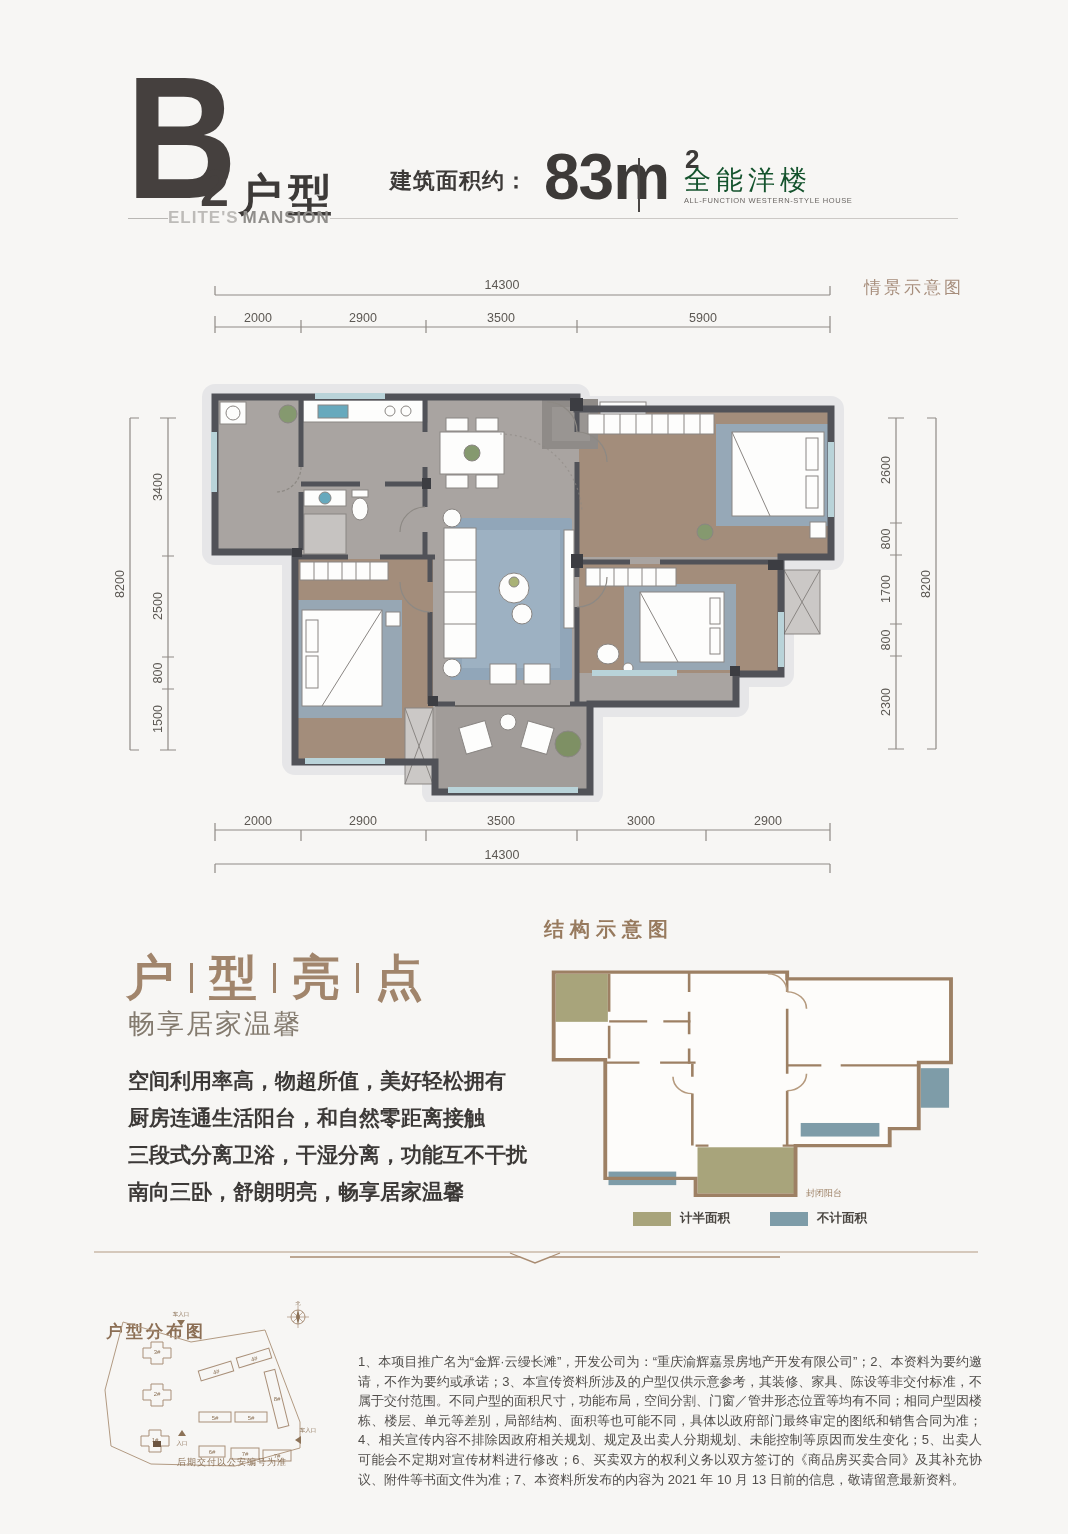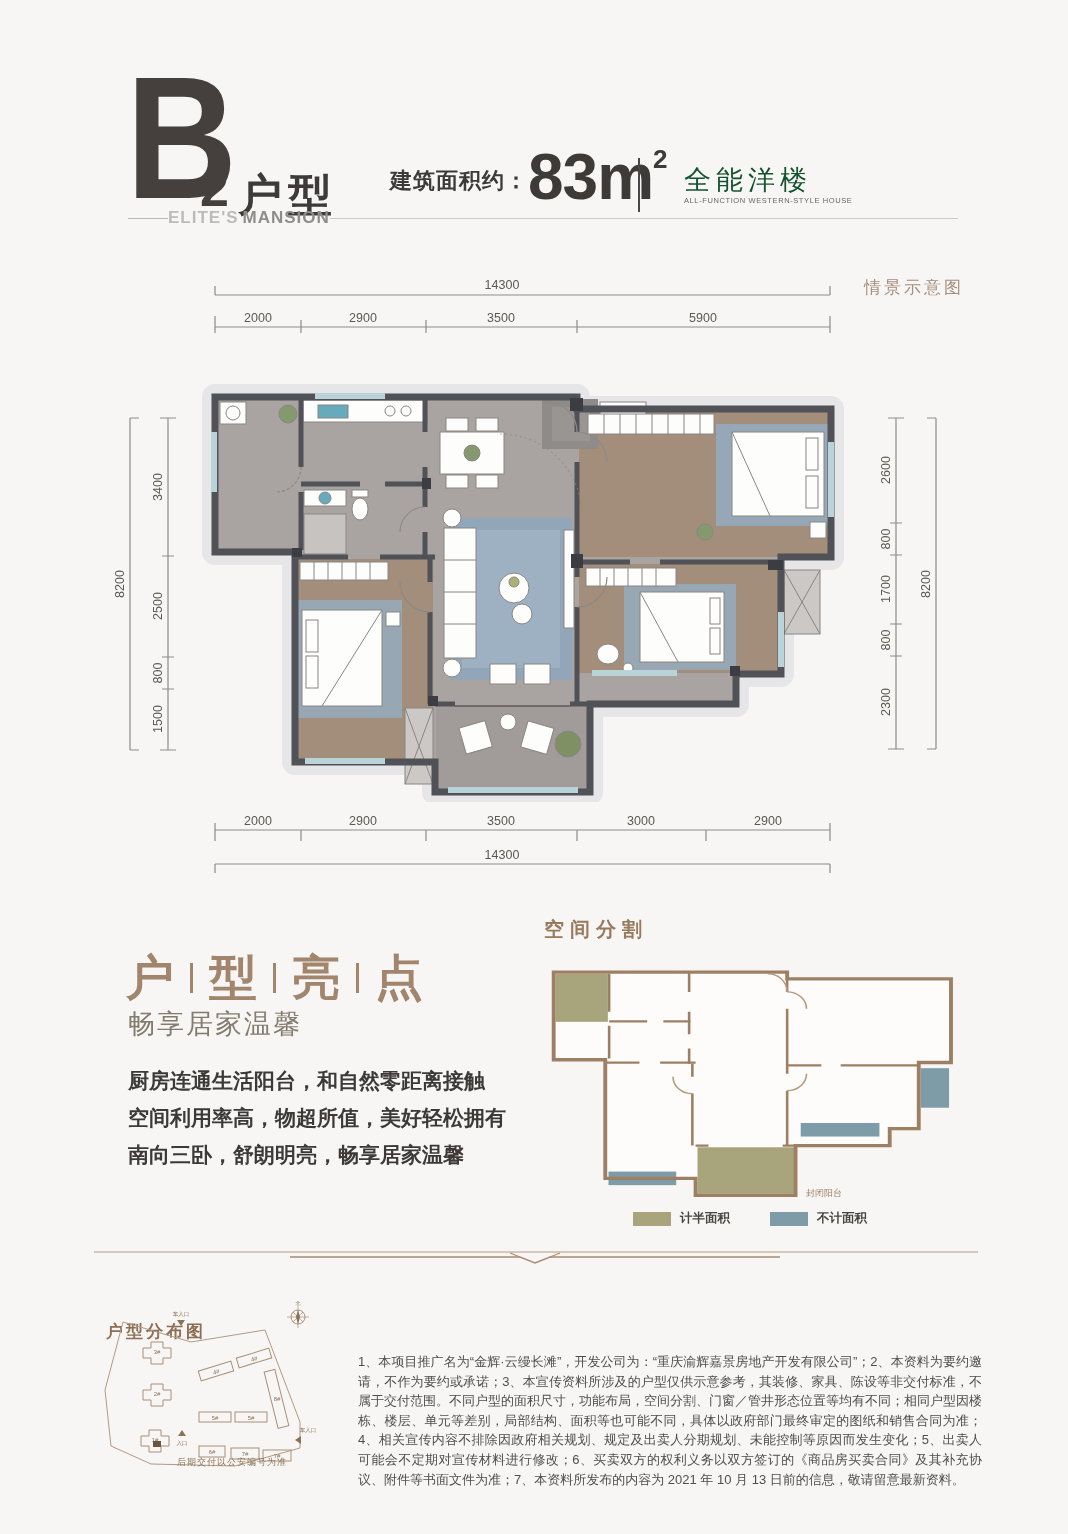--- a/index.html
+++ b/index.html
@@ -3,21 +3,21 @@
 <meta charset="utf-8">
 <style>
   html,body{margin:0;padding:0;background:#eceae7;}
   .page{position:relative;width:1068px;height:1534px;margin:0 auto;background:#f7f6f4;
         font-family:"Liberation Sans","DejaVu Sans",sans-serif;color:#3d3a38;overflow:hidden;}
   .abs{position:absolute;}
   
   .big-b{left:126px;top:50px;font-size:175px;line-height:1;font-weight:700;letter-spacing:-4px;color:#45403e;transform:scaleX(.88);transform-origin:left bottom;}
   .unit-no{left:200px;top:158px;font-size:52px;font-weight:700;color:#45403e;}
   .unit-suffix{left:238px;top:166px;font-size:44px;font-weight:700;letter-spacing:6px;color:#3d3a38;}
-  .area-wrap{left:390px;top:150px;display:flex;align-items:flex-end;}
+  .area-wrap{left:390px;top:150px;display:flex;align-items:flex-end;gap:16px;}
   .area-label{font-size:22px;font-weight:700;letter-spacing:1px;padding-bottom:8px;}
   .area-value{font-size:64px;font-weight:700;line-height:.85;letter-spacing:-1px;}
   .area-sup{font-size:26px;font-weight:700;align-self:flex-start;margin-top:-6px;}
   .hdr-divider{left:638px;top:158px;width:2px;height:54px;background:#4a4645;}
   .type-cn{left:684px;top:162px;font-size:27px;font-weight:400;letter-spacing:5px;color:#14532d;}
   .type-en{left:684px;top:196px;font-size:7.5px;letter-spacing:.6px;color:#6a6663;}
   .brand-row{left:128px;top:208px;display:flex;align-items:center;width:830px;}
   .brand-dash{width:40px;height:1px;background:#b9b7b4;}
   .brand-light{font-size:17px;font-weight:700;letter-spacing:1px;color:#bdbbb8;}
   .brand-bold{font-size:17px;font-weight:700;letter-spacing:1px;color:#8f8d8a;margin-left:4px;}
@@ -255,26 +255,27 @@
     <span>户</span>
       <span class="gap"></span>
       <span>型</span>
       <span class="gap"></span>
       <span>亮</span>
       <span class="gap"></span>
       <span>点</span>
   </div>
   <div class="abs hl-sub">畅享居家温馨</div>
   <div class="abs hl-para">
+    <div>空间利用率高，物超所值，美好轻松拥有</div>
     <div>厨房连通生活阳台，和自然零距离接触</div>
-    <div>空间利用率高，物超所值，美好轻松拥有</div>
+    <div>三段式分离卫浴，干湿分离，功能互不干扰</div>
     <div>南向三卧，舒朗明亮，畅享居家温馨</div>
   </div>
 
-  <div class="abs st-title">空间分割</div>
+  <div class="abs st-title">结构示意图</div>
   <svg class="abs" style="left:538px;top:944px;" width="435" height="262" viewBox="0 0 435 262">
     <g transform="translate(6,14) scale(0.645,0.565)">
       <path d="M15,25 H377 V37 H631 V185 H581 V302 H536 V332 H390 V420 H235 V390 H95 V180 H15 Z" fill="#fdfcfa" stroke="none"></path>
 
       <rect x="18" y="28" width="81" height="85" fill="#a8a47b"></rect>
       <rect x="238" y="335" width="150" height="82" fill="#a8a47b"></rect>
 
       <rect x="584" y="195" width="44" height="70" fill="#7e9ca8"></rect>
       <rect x="398" y="292" width="122" height="24" fill="#7e9ca8"></rect>
       <rect x="100" y="378" width="105" height="24" fill="#7e9ca8"></rect>

